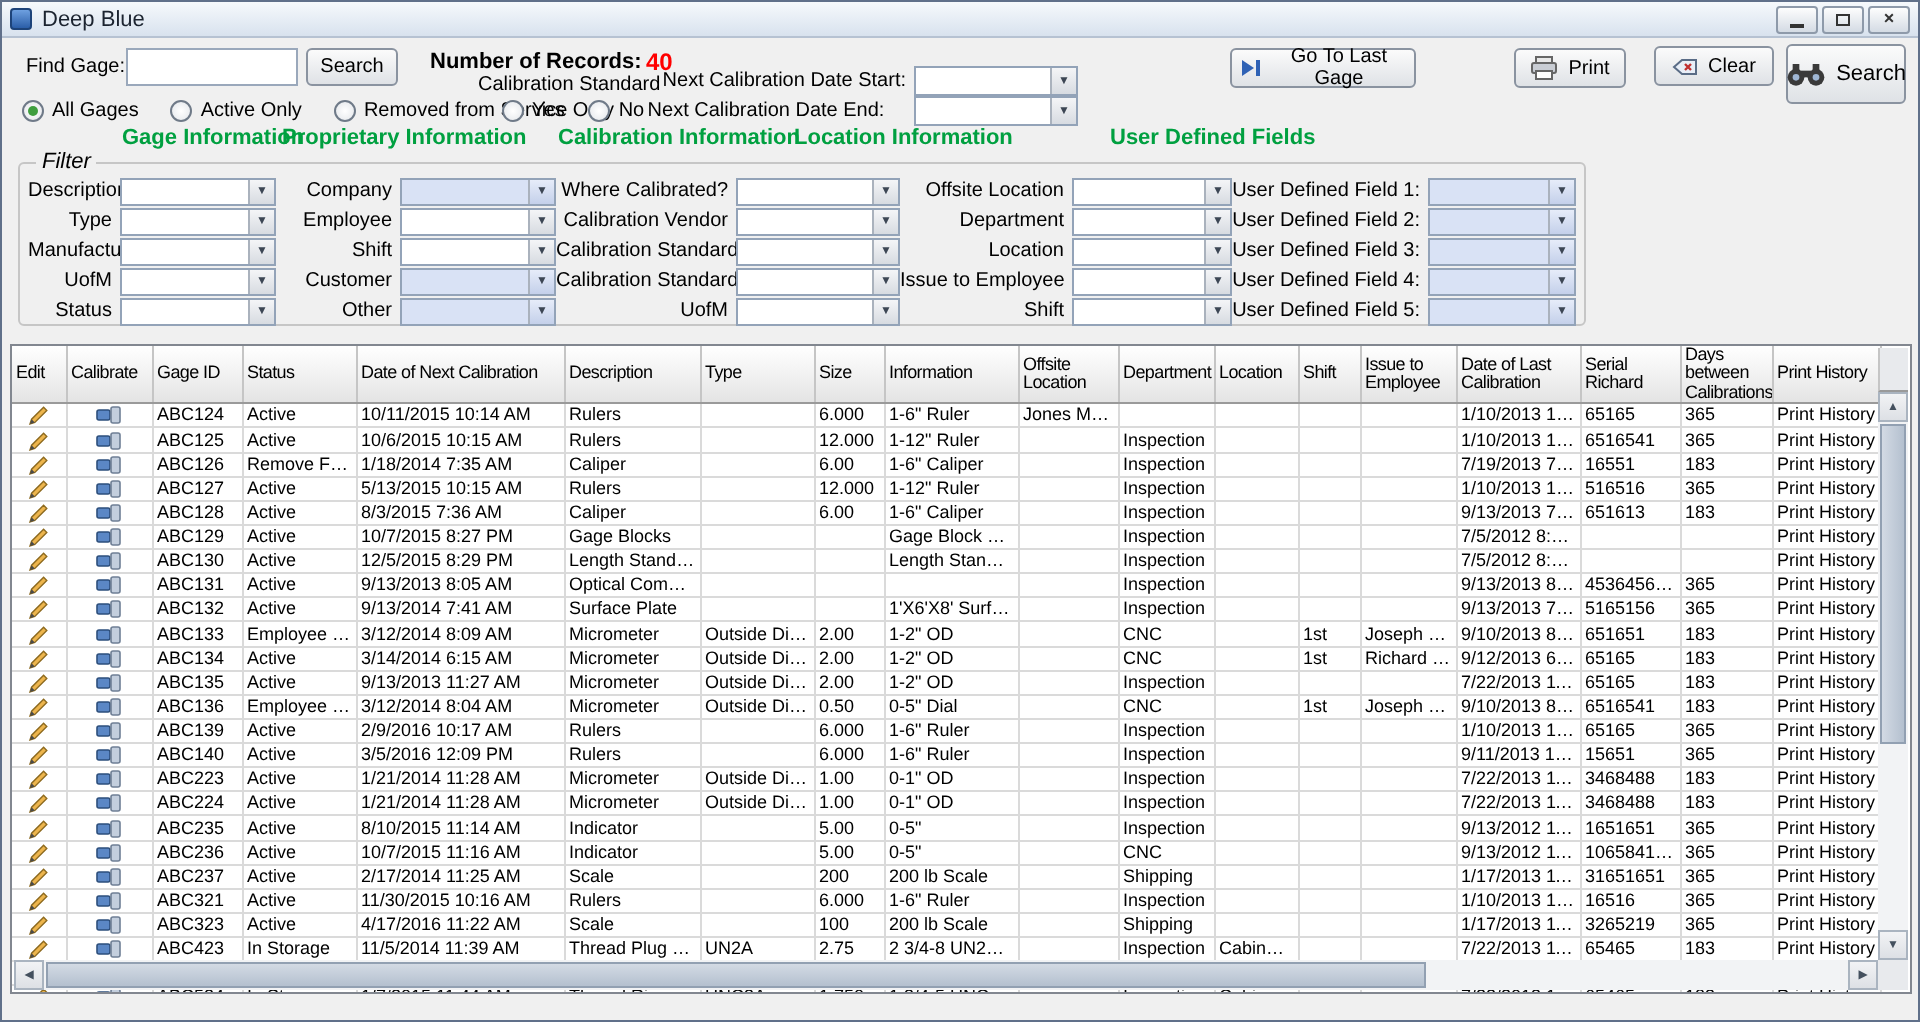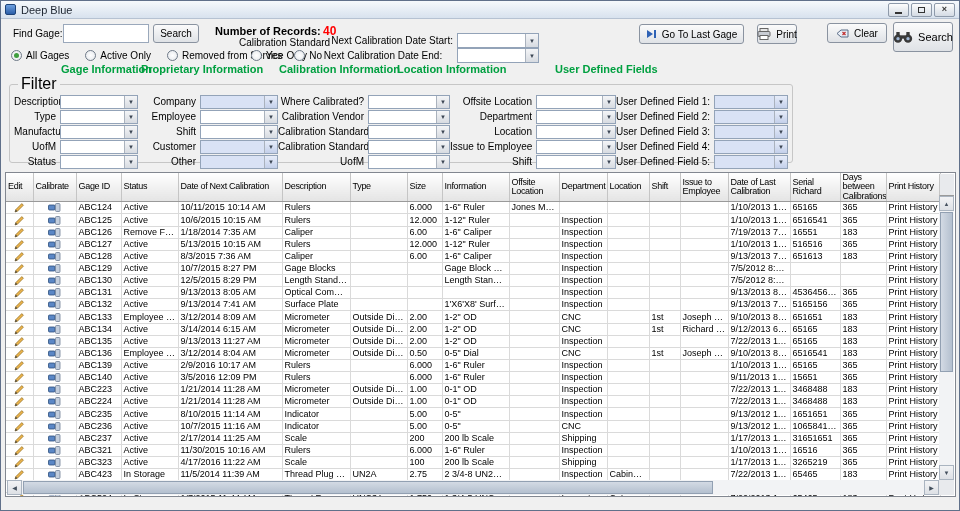--- a/index.html
+++ b/index.html
@@ -30,21 +30,21 @@
   .radio.checked .dot::after { content:''; position:absolute; left:2px; top:2px; width:5px; height:5px; border-radius:50%; background:#3f9e3f; }
 
   .section { position:absolute; top:44px; font-size:11px; font-weight:bold; color:#00a040; white-space:nowrap; }
 
   .combo { position:absolute; background:#fff; border:1px solid #93a3b8; height:15px; }
   .combo .arrow { position:absolute; right:0; top:0; bottom:0; width:13px; background:linear-gradient(#f4f5f7,#d7dbe1); border-left:1px solid #aab2bd; display:flex; align-items:center; justify-content:center; font-size:6px; color:#3c4654; }
   .combo.tint { background:#d9e2f5; }
   .combo.tint .arrow { background:linear-gradient(#e6ecf9,#c4d0ea); }
 
   .filterbox { position:absolute; left:8px; top:56px; width:784px; height:88px; border:1px solid #c6c6c6; border-radius:3px; margin:0; padding:1px 4px 2px 4px; }
-  .filterbox legend { font-size:16px; color:#000; padding:0 3px; margin-left:4px; }
+  .filterbox legend { font-size:11px; color:#000; padding:0 3px; margin-left:4px;font-style:italic; }
   .filter-fields { display:grid; grid-template-columns:46px 78px 62px 78px 90px 82px 86px 80px 98px 74px; grid-auto-rows:15px; align-items:center; }
   .filter-fields .flabel { font-size:10px; text-align:right; padding-right:4px; white-space:nowrap; overflow:hidden; }
   .filter-fields .combo { position:relative; width:100%; height:14px; }
 
   .gridwrap { position:absolute; left:4px; top:153px; width:951px; height:325px; border:1px solid #828790; background:#fff; overflow:hidden; }
   table.grid { border-collapse:collapse; table-layout:fixed; width:934px; font-size:9px; }
   table.grid th { height:22px; background:linear-gradient(#ffffff,#e4e4e4); border-right:1px solid #c5c5c5; border-bottom:1px solid #9a9a9a; font-weight:normal; text-align:left; padding:0 2px; line-height:1.05; letter-spacing:-0.3px; overflow:hidden; vertical-align:middle; }
   table.grid td { height:11px; line-height:11px; border-right:1px solid #dadada; border-bottom:1px solid #dadada; padding:0 2px; white-space:nowrap; overflow:hidden; text-overflow:ellipsis; vertical-align:middle; }
   td.c-icon { text-align:center; padding:0; }
   td.c-icon .iconbtn { display:inline-flex; vertical-align:middle; cursor:default; }
@@ -115,30 +115,30 @@
           <span class="dot"></span>
           <span>No</span>
         </span>
       </div>
 
     <span class="lbl" style="left:312px;top:16px;width:140px;text-align:right">Next Calibration Date Start:</span>
     <div class="combo" style="left:456px;top:14px;width:82px;height:15px"><span class="cval"></span><span class="arrow">▼</span></div>
     <span class="lbl" style="left:312px;top:31px;width:140px;text-align:center">Next Calibration Date End:</span>
     <div class="combo" style="left:456px;top:29px;width:82px;height:15px"><span class="cval"></span><span class="arrow">▼</span></div>
 
-    <button class="btn" style="left:638px;top:5px;width:105px;height:20px">
+    <button class="btn" style="left:614px;top:5px;width:93px;height:20px">
       <span class="icon">
           <svg width="11" height="10" viewBox="0 0 11 10">
             <polygon points="1,1 7,5 1,9" fill="#2f62b5"></polygon>
             <rect x="8" y="1" width="2" height="8" fill="#2f62b5"></rect>
           </svg>
         </span>
       <span>Go To Last Gage</span>
     </button>
-    <button class="btn" style="left:756px;top:5px;width:40px;height:20px">
+    <button class="btn" style="left:756px;top:5px;width:56px;height:20px">
       <span class="icon">
           <svg width="14" height="12" viewBox="0 0 14 12">
             <rect x="3" y="0.5" width="8" height="3" fill="#e8e8e8" stroke="#666"></rect>
             <rect x="1" y="3.5" width="12" height="5" rx="1" fill="#c9cdd4" stroke="#666"></rect>
             <rect x="3" y="7.5" width="8" height="4" fill="#fff" stroke="#666"></rect>
           </svg>
         </span>
       <span>Print</span>
     </button>
     <button class="btn" style="left:826px;top:4px;width:60px;height:20px">

